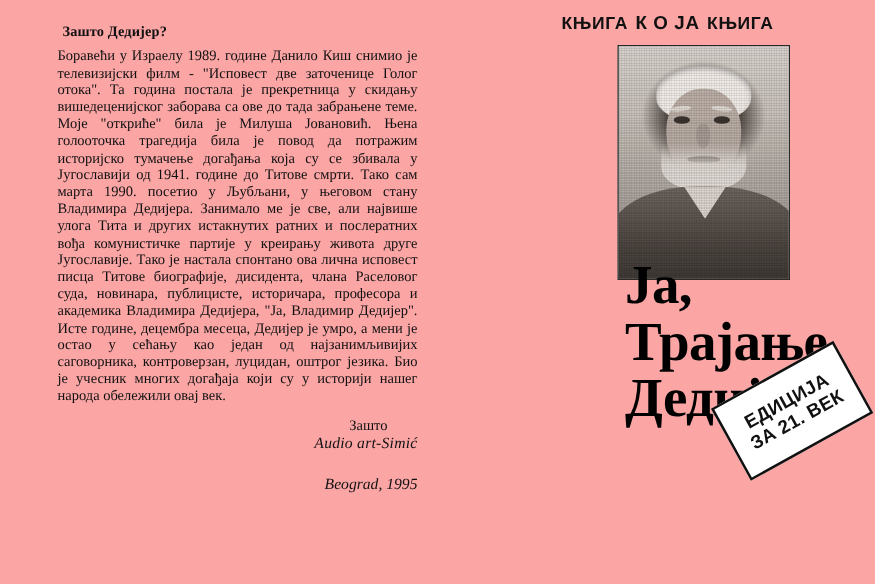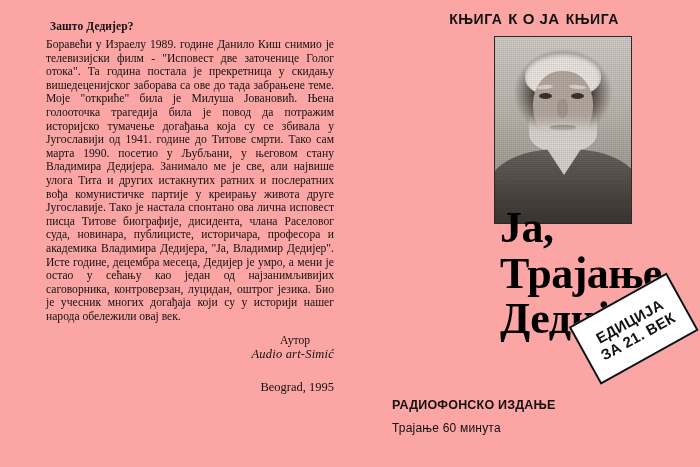--- a/index.html
+++ b/index.html
@@ -61,20 +61,21 @@
     text-align: right;
   }
   .imprint .label {
     font-family: "Liberation Serif", serif;
     font-style: italic;
     font-size: 12.5px;
     letter-spacing: 0.2px;
   }
   .imprint .city {
     font-family: "Liberation Serif", serif;
+    font-style: italic;
     font-size: 12.5px;
     margin-top: 18px;
   }
 
   
   .right-panel {
     position: absolute;
     left: 362px;
     top: 0;
     width: 338px;
@@ -275,21 +276,21 @@
   }
 </style>
 </head>
 <body>
 
 <div class="page">
 
   <div class="left-panel">
     <div class="left-title">Зашто Дедијер?</div>
     <p class="left-body">Боравећи у Израелу 1989. године Данило Киш снимио је телевизијски филм - "Исповест две заточенице Голог отока". Та година постала је прекретница у скидању вишедеценијског заборава са ове до тада забрањене теме. Моје "откриће" била је Милуша Јовановић. Њена голооточка трагедија била је повод да потражим историјско тумачење догађања која су се збивала у Југославији од 1941. године до Титове смрти. Тако сам марта 1990. посетио у Љубљани, у његовом стану Владимира Дедијера. Занимало ме је све, али највише улога Тита и других истакнутих ратних и послератних вођа комунистичке партије у креирању живота друге Југославије. Тако је настала спонтано ова лична исповест писца Титове биографије, дисидента, члана Раселовог суда, новинара, публицисте, историчара, професора и академика Владимира Дедијера, "Ја, Владимир Дедијер". Исте године, децембра месеца, Дедијер је умро, а мени је остао у сећању као један од најзанимљивијих саговорника, контроверзан, луцидан, оштрог језика. Био је учесник многих догађаја који су у историји нашег народа обележили овај век.</p>
-    <div class="author-line">Аутор</div>
+    <div class="author-line">Зашто</div>
     <div class="imprint">
       <div class="label">Audio art-Simić</div>
       <div class="city">Beograd, 1995</div>
     </div>
   </div>
 
   <div class="right-panel">
 
     <div class="banner">
       <span class="w1">КЊИГА</span>
@@ -319,19 +320,15 @@
       <div class="title-line l3">Дедијер</div>
     </div>
 
     <div class="sticker">
       <div class="sticker-box">
         <div class="sticker-line1">ЕДИЦИЈА</div>
         <div class="sticker-line2">ЗА 21. ВЕК</div>
       </div>
     </div>
 
-    <div class="footer-block">
-      <div class="footer-edition">РАДИОФОНСКО ИЗДАЊЕ</div>
-      <div class="footer-duration">Трајање 60 минута</div>
-    </div>
 
   </div>
 </div>
 
 </body></html>

